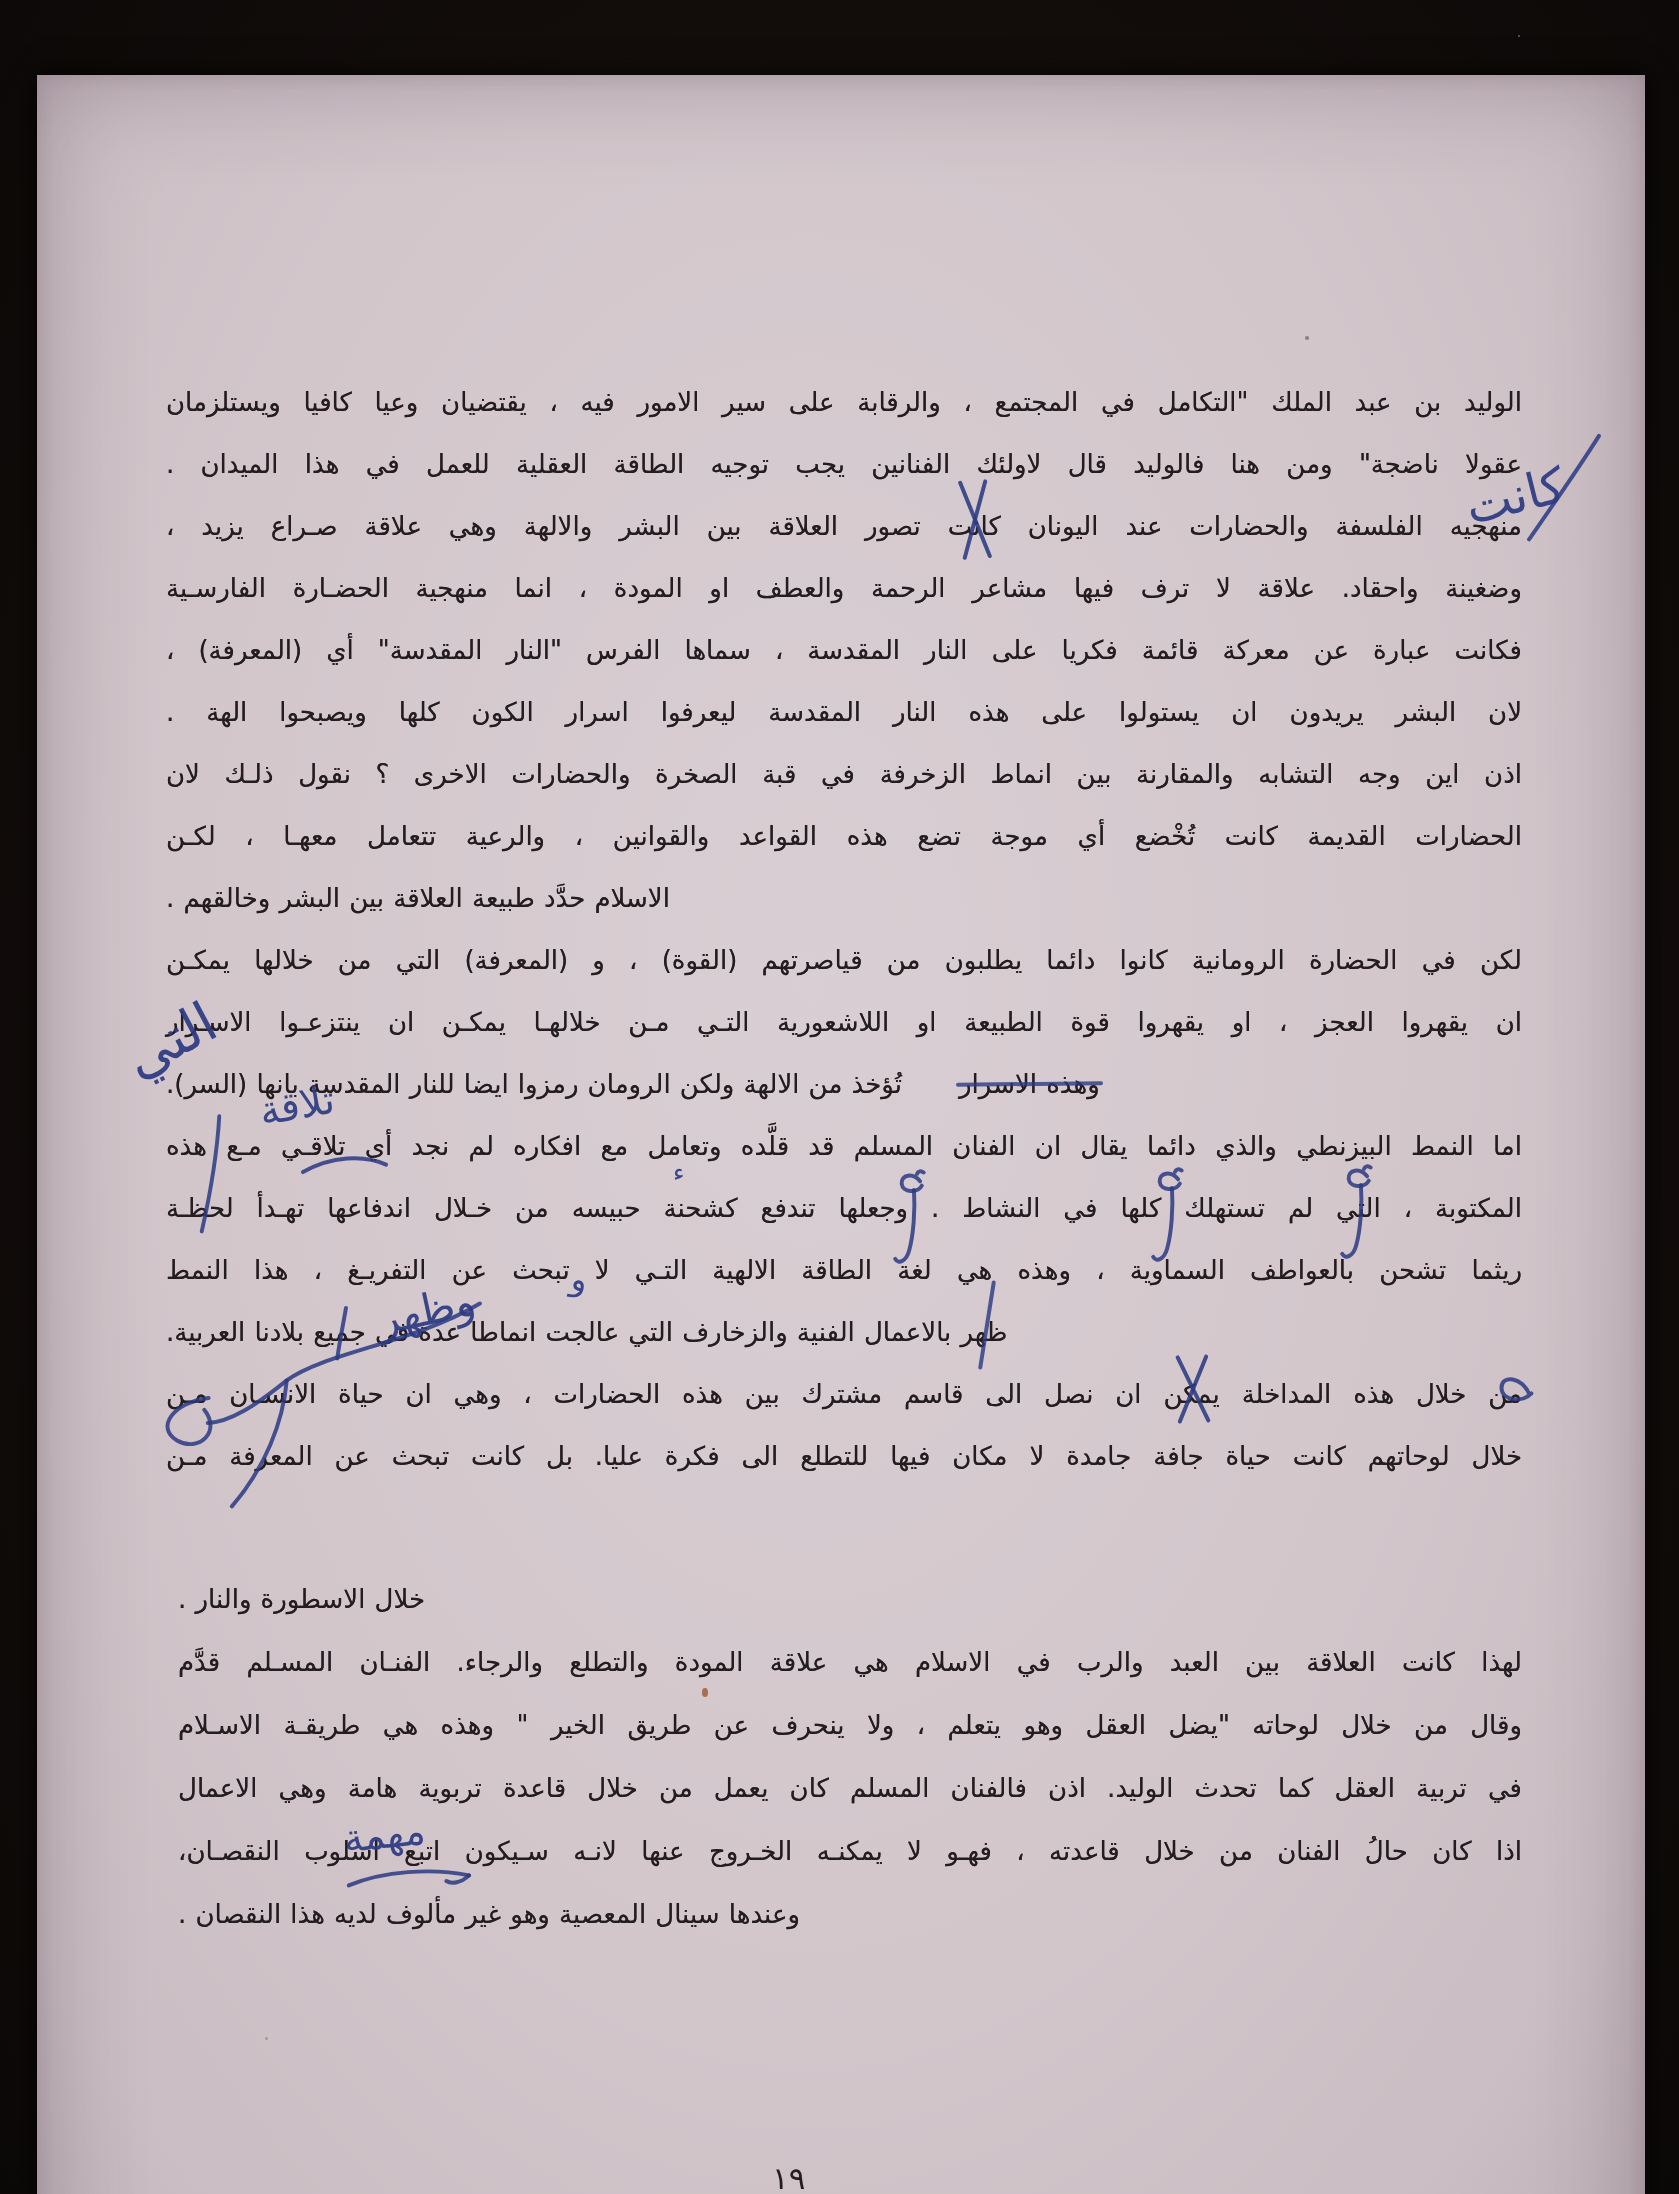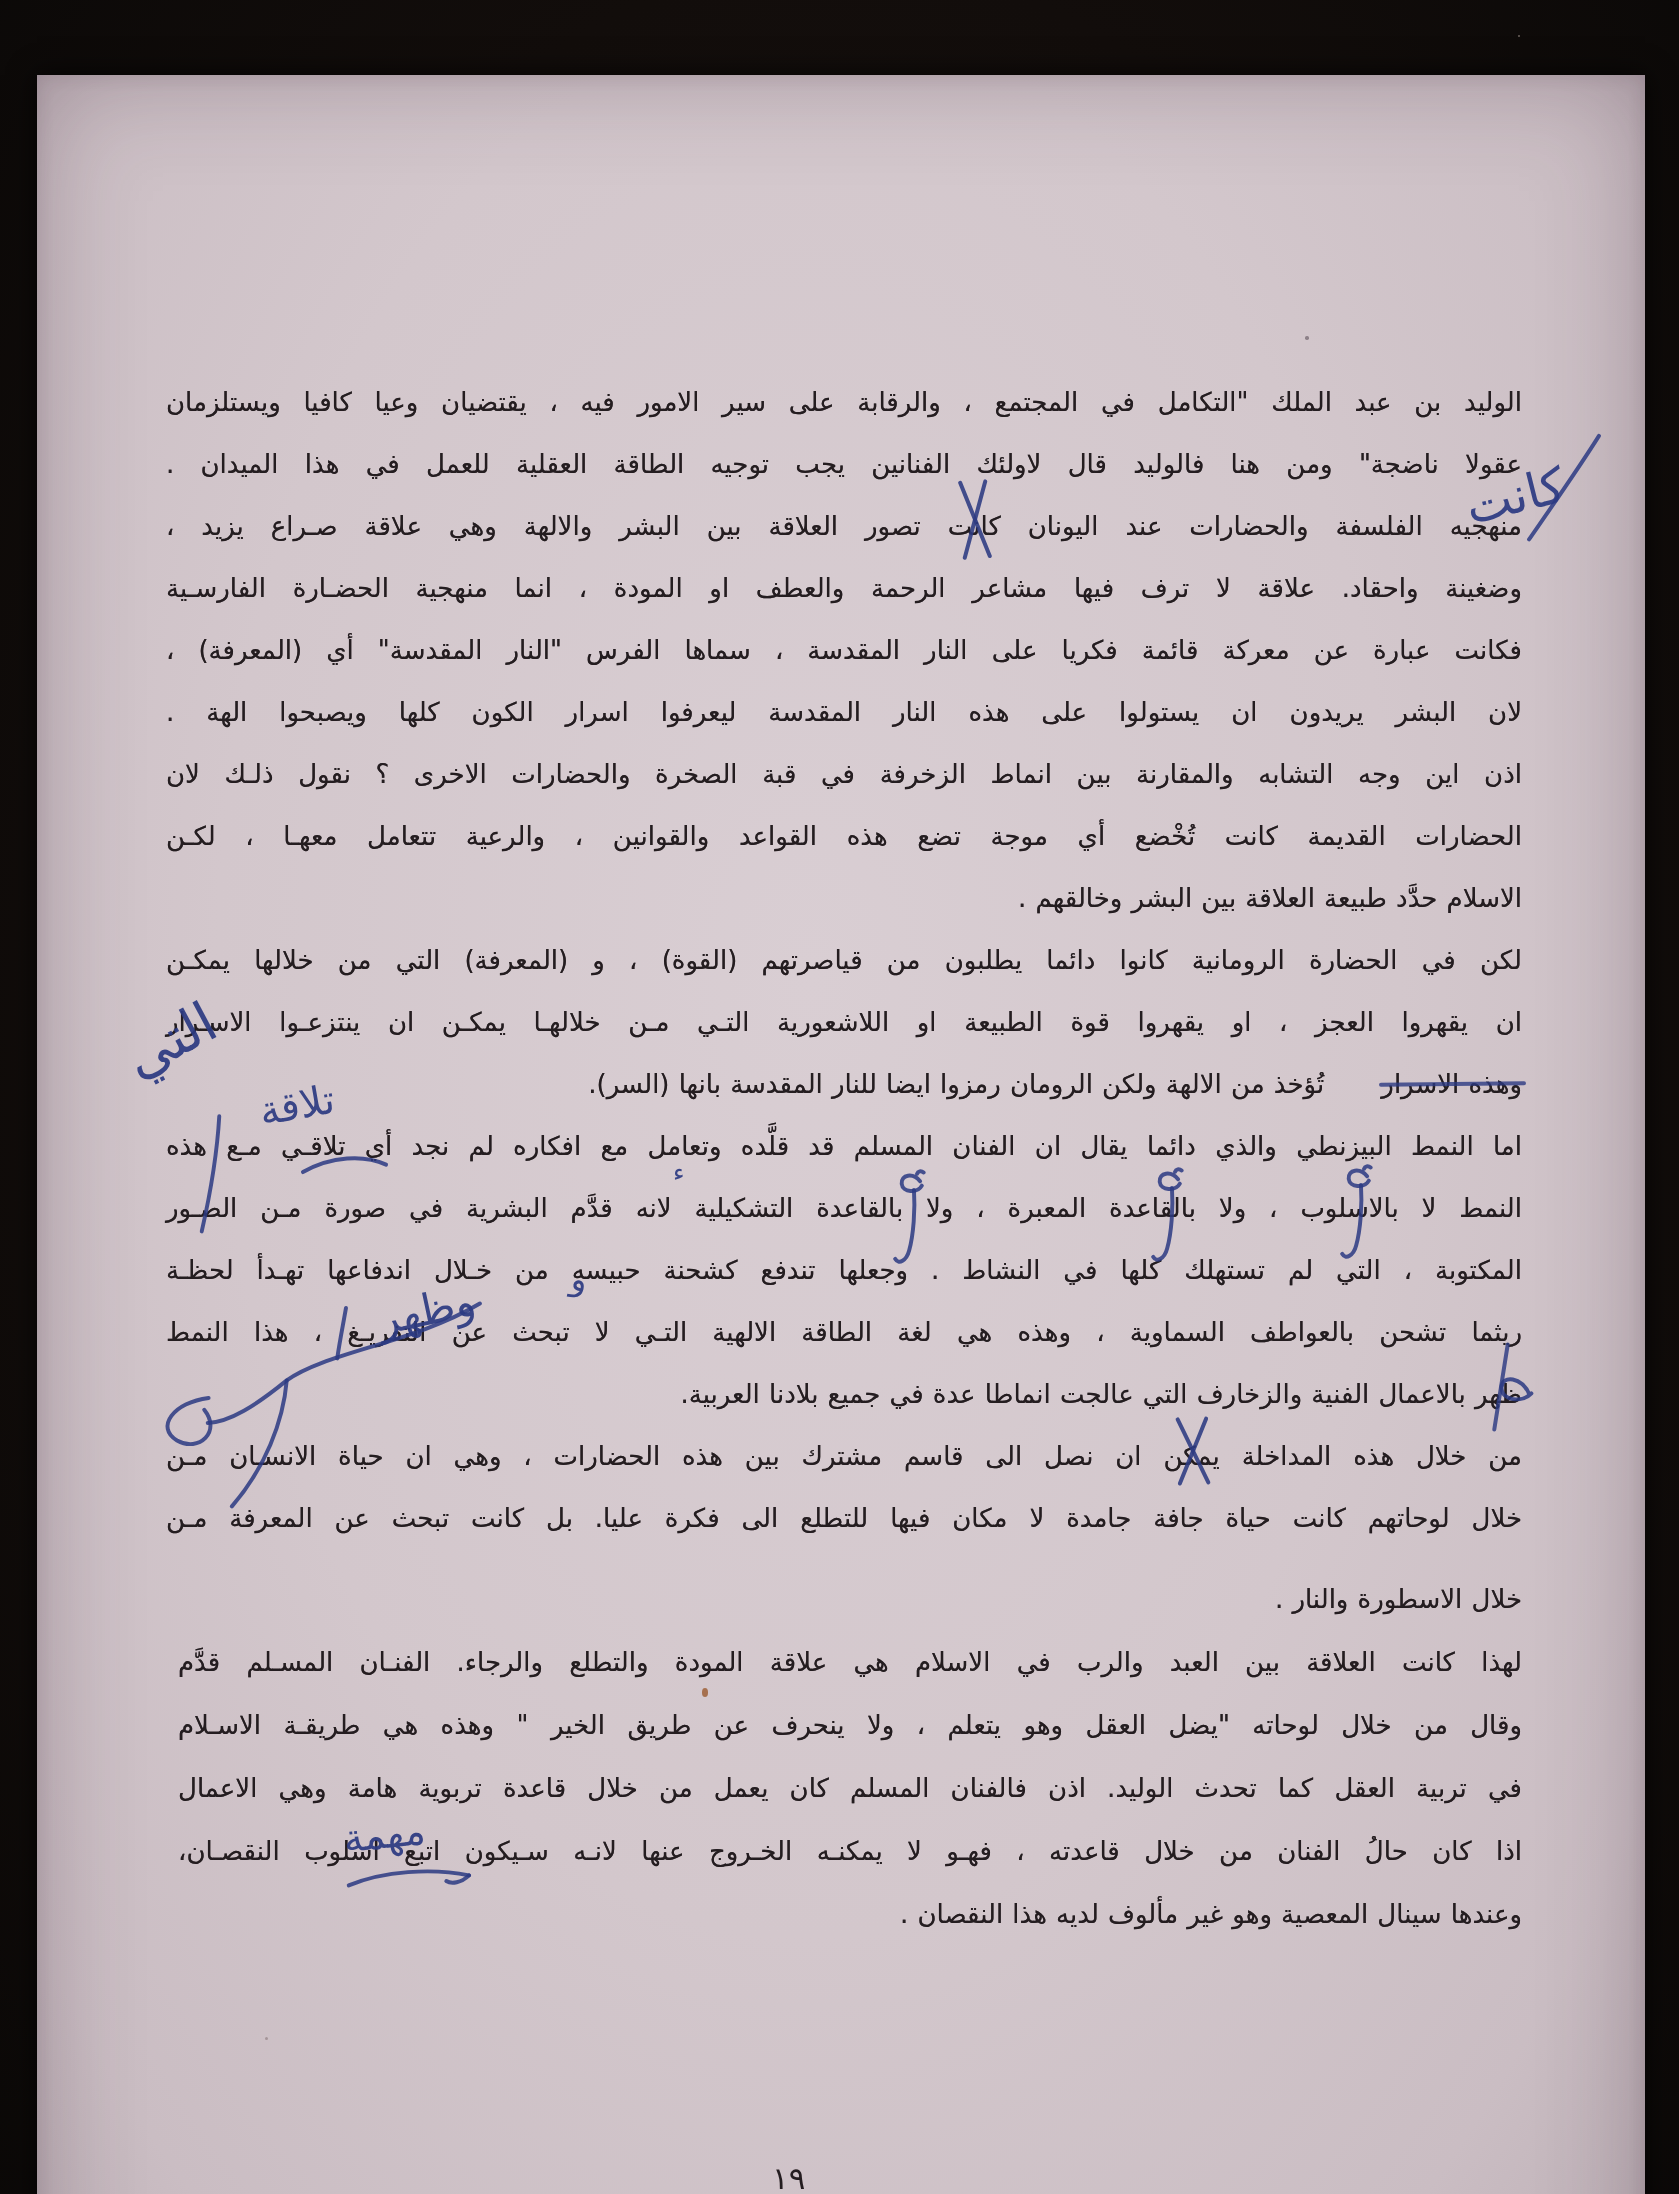--- a/index.html
+++ b/index.html
@@ -8,21 +8,21 @@
   .stage{position:absolute;inset:0;
          background:radial-gradient(ellipse at 50% 45%, #1a1412 0%, #120d0b 60%, #0a0807 100%);}
   .paper{position:absolute;left:37px;top:75px;width:1608px;height:2260px;
          background:radial-gradient(ellipse at 48% 40%, #d9ced3 0%, #d3c7cc 50%, #cabdc3 82%, #bcafb5 100%);
          box-shadow:inset 0 0 105px rgba(58,38,52,.30), inset 0 0 17.6px rgba(58,38,52,.14), 0 0 26px rgba(0,0,0,.8);}
   .block{position:absolute;right:123px;left:129px;color:#241d20;font-size:26px;
          text-shadow:0 0 0.4px rgba(36,29,32,.75);}
   .block-a{top:296px;line-height:62px;}
   .block-b{top:1493px;line-height:63px;margin-left:12px;}
   .line{text-align:justify;text-align-last:justify;word-spacing:0.9px;}
-  .line.short{text-align:right;text-align-last:auto;}
+  .line.short{text-align:left;text-align-last:auto;}
   
   .hand{position:absolute;color:#2c3a82;opacity:.92;white-space:nowrap;}
   .xword{position:relative;display:inline-block;}
   .xword::before,.xword::after{content:"";position:absolute;left:48%;top:-16.7px;height:83px;width:3.5px;
          border-radius:2.6px;background:rgba(44,58,130,.88);}
   .xword::before{transform:rotate(15deg);}
   .xword::after{transform:rotate(-22deg);}
   .x-small::before,.x-small::after{top:-11.4px;height:74px;}
   .x-small::before{transform:rotate(22deg);}
   .x-small::after{transform:rotate(-26deg);}
@@ -51,21 +51,20 @@
       <div class="line">وضغينة واحقاد. علاقة لا ترف فيها مشاعر الرحمة والعطف او المودة ، انما منهجية الحضـارة الفارسـية</div>
       <div class="line">فكانت عبارة عن معركة قائمة فكريا على النار المقدسة ، سماها الفرس "النار المقدسة" أي (المعرفة) ،</div>
       <div class="line">لان البشر يريدون ان يستولوا على هذه النار المقدسة ليعرفوا اسرار الكون كلها ويصبحوا الهة .</div>
       <div class="line">اذن اين وجه التشابه والمقارنة بين انماط الزخرفة في قبة الصخرة والحضارات الاخرى ؟ نقول ذلـك لان</div>
       <div class="line">الحضارات القديمة كانت تُخْضع أي موجة  تضع هذه القواعد والقوانين ، والرعية تتعامل معهـا ، لكـن</div>
       <div class="line short">الاسلام حدَّد طبيعة العلاقة بين البشر وخالقهم .</div>
       <div class="line">لكن في الحضارة الرومانية كانوا دائما يطلبون من قياصرتهم (القوة) ، و (المعرفة) التي من خلالها يمكـن</div>
       <div class="line">ان يقهروا العجز ، او يقهروا قوة الطبيعة او  اللاشعورية التـي مـن خلالهـا يمكـن ان ينتزعـوا الاسـرار</div>
       <div class="line short"><span class="bstrike">وهذه الاسرار</span><span> تُؤخذ من الالهة ولكن الرومان رمزوا ايضا للنار المقدسة بانها (السر).</span></div>
       <div class="line">اما النمط البيزنطي والذي دائما يقال ان الفنان المسلم قد قلَّده وتعامل مع افكاره لم نجد أي تلاقـي مـع هذه</div>
-      <div class="line">النمط لا بالاسلوب ، ولا بالقاعدة المعبرة ، ولا بالقاعدة التشكيلية لانه قدَّم البشرية في صورة مـن الصـور</div>
       <div class="line">المكتوبة ، التي لم تستهلك كلها في النشاط . وجعلها تندفع كشحنة حبيسه من خـلال اندفاعها تهـدأ لحظـة</div>
       <div class="line">ريثما تشحن بالعواطف السماوية ، وهذه هي لغة الطاقة  الالهية التـي لا تبحث عن التفريـغ ، هذا النمط</div>
       <div class="line short"><span class="vstrike">ظهر</span><span> بالاعمال الفنية والزخارف التي عالجت انماطا عدة في جميع بلادنا العربية.</span></div>
       <div class="line"><span>من خلال هذه المداخلة </span><span class="xword x-small">يمكن</span><span> ان نصل الى قاسم مشترك بين هذه الحضارات ، وهي ان حياة  الانسـان مـن</span></div>
       <div class="line">خلال لوحاتهم كانت حياة جافة جامدة لا مكان فيها للتطلع الى فكرة عليا. بل كانت تبحث عن المعرفة مـن</div>
     </div>
 
     <div class="block block-b">
       <div class="line short">خلال الاسطورة والنار .</div>
       <div class="line">لهذا كانت العلاقة بين العبد والرب في  الاسلام هي علاقة المودة والتطلع والرجاء. الفنـان المسـلم قدَّم</div>

